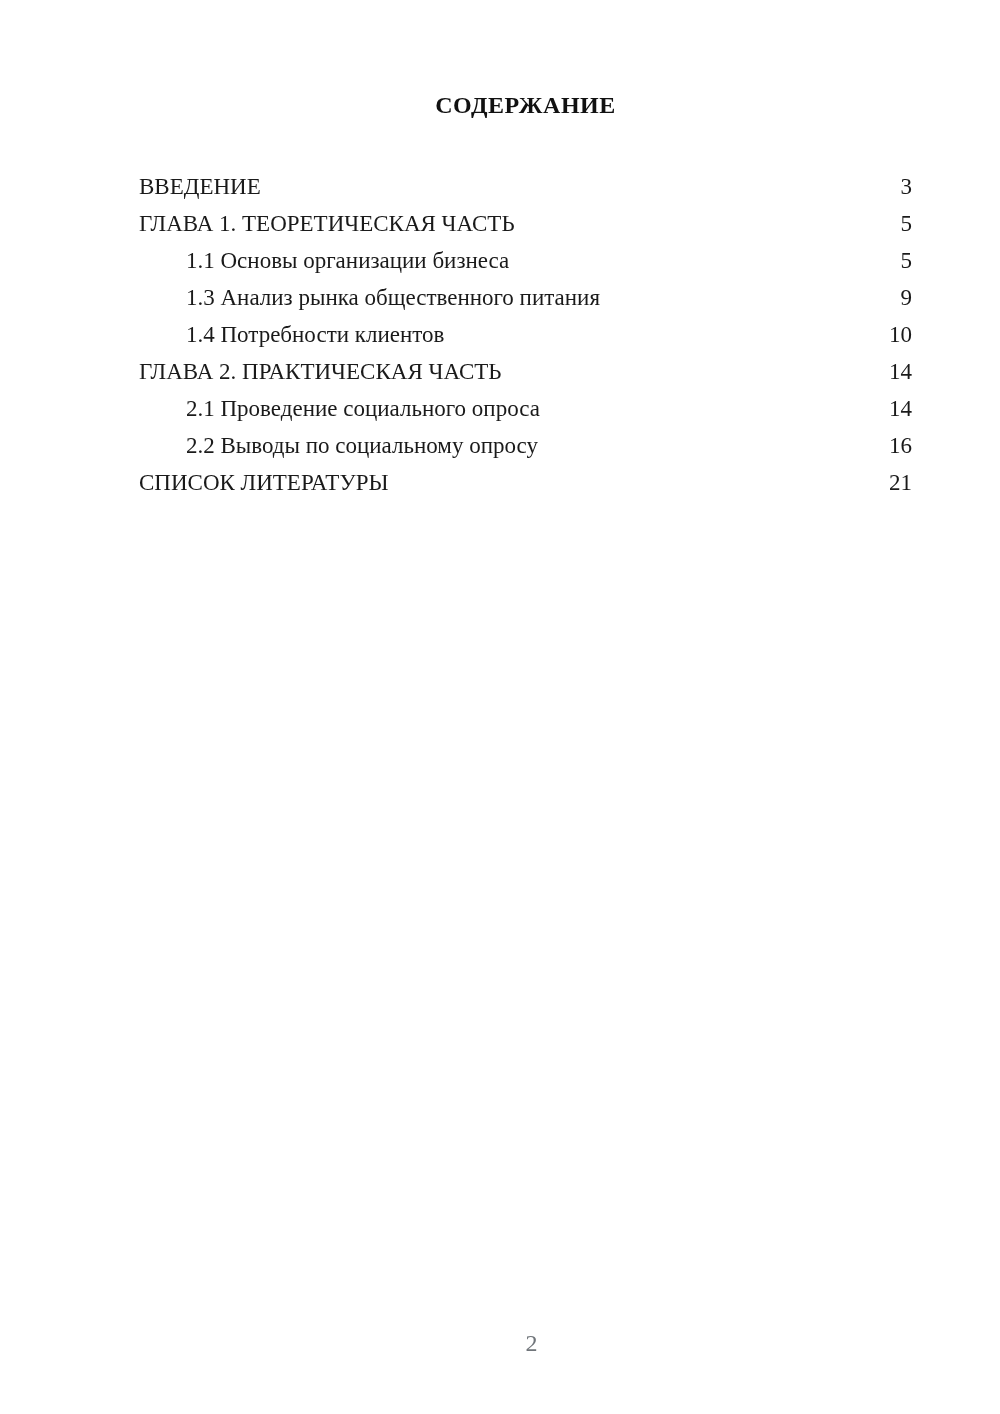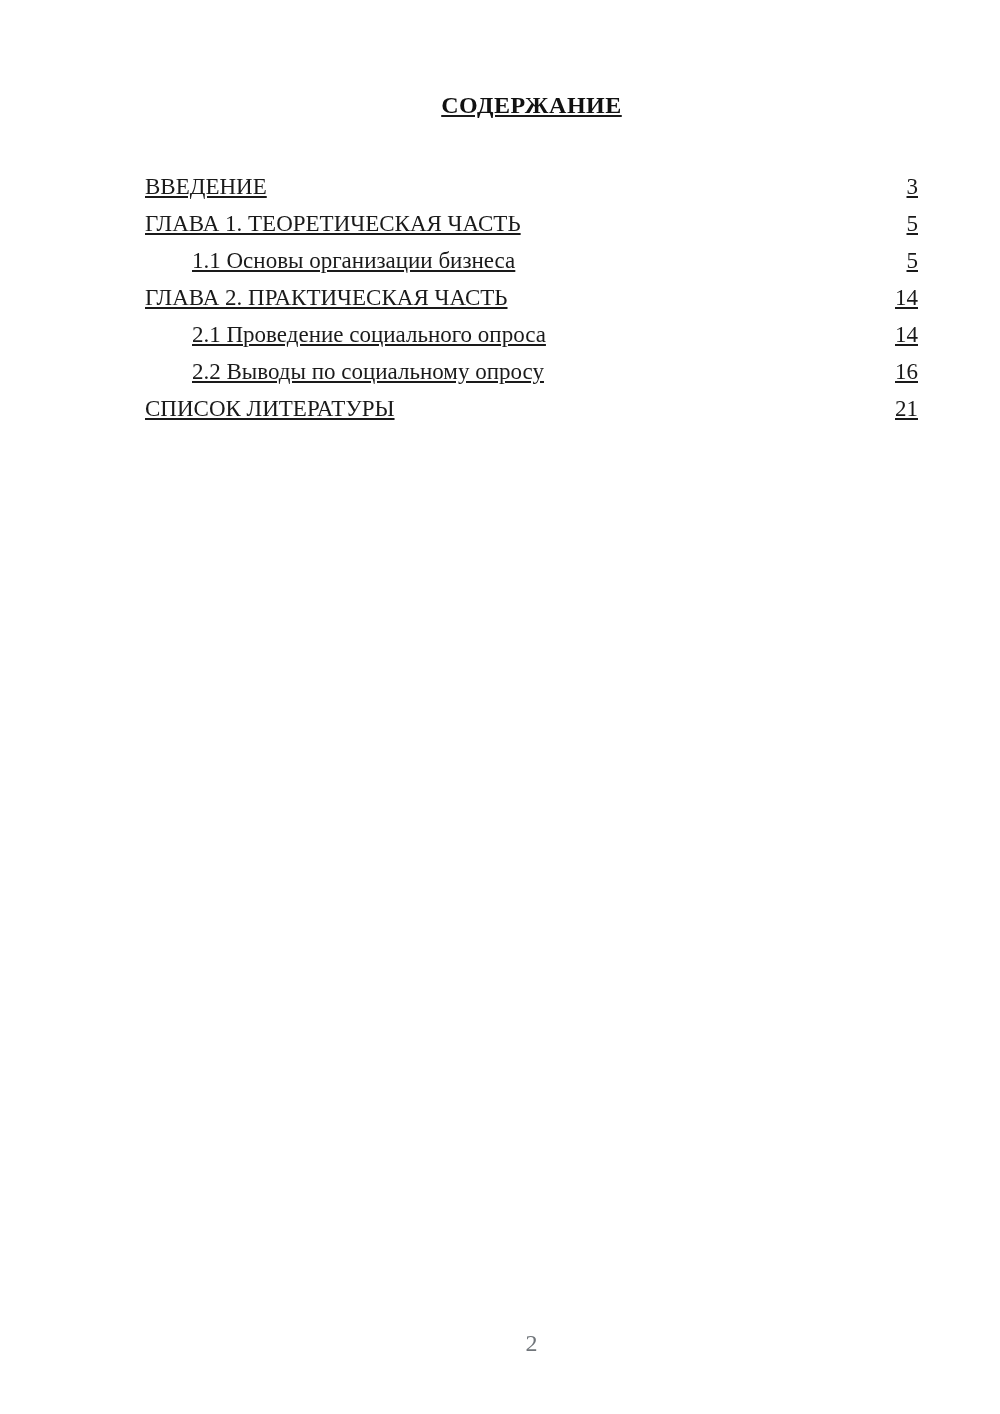--- a/index.html
+++ b/index.html
@@ -14,24 +14,23 @@
     height: 1414px;
     margin: 0 auto;
     background: #ffffff;
     font-family: "Liberation Serif", "DejaVu Serif", serif;
     color: #1a1a1a;
     overflow: hidden;
     box-sizing: border-box;
   }
   .content {
     position: absolute;
-    left: 145px;
+    left: 139px;
     top: 0;
     width: 773px;
-    text-decoration: underline;
   }
   .doc-title {
     margin: 90px 0 0 0;
     font-size: 24px;
     line-height: 30px;
     font-weight: bold;
     text-align: center;
     letter-spacing: 0.5px;
     color: #111111;
   }
@@ -88,21 +87,29 @@
         <span class="label">ГЛАВА 1. ТЕОРЕТИЧЕСКАЯ ЧАСТЬ</span>
         <span class="pagenum">5</span>
       </div>
 
       <div class="toc-row sub">
         <span class="label">1.1 Основы организации бизнеса</span>
         <span class="pagenum">5</span>
       </div>
 
 
+      <div class="toc-row sub">
+        <span class="label">1.3 Анализ рынка общественного питания</span>
+        <span class="pagenum">9</span>
+      </div>
 
+      <div class="toc-row sub">
+        <span class="label">1.4 Потребности клиентов</span>
+        <span class="pagenum">10</span>
+      </div>
 
       <div class="toc-row">
         <span class="label">ГЛАВА 2. ПРАКТИЧЕСКАЯ ЧАСТЬ</span>
         <span class="pagenum">14</span>
       </div>
 
       <div class="toc-row sub">
         <span class="label">2.1 Проведение социального опроса</span>
         <span class="pagenum">14</span>
       </div>

